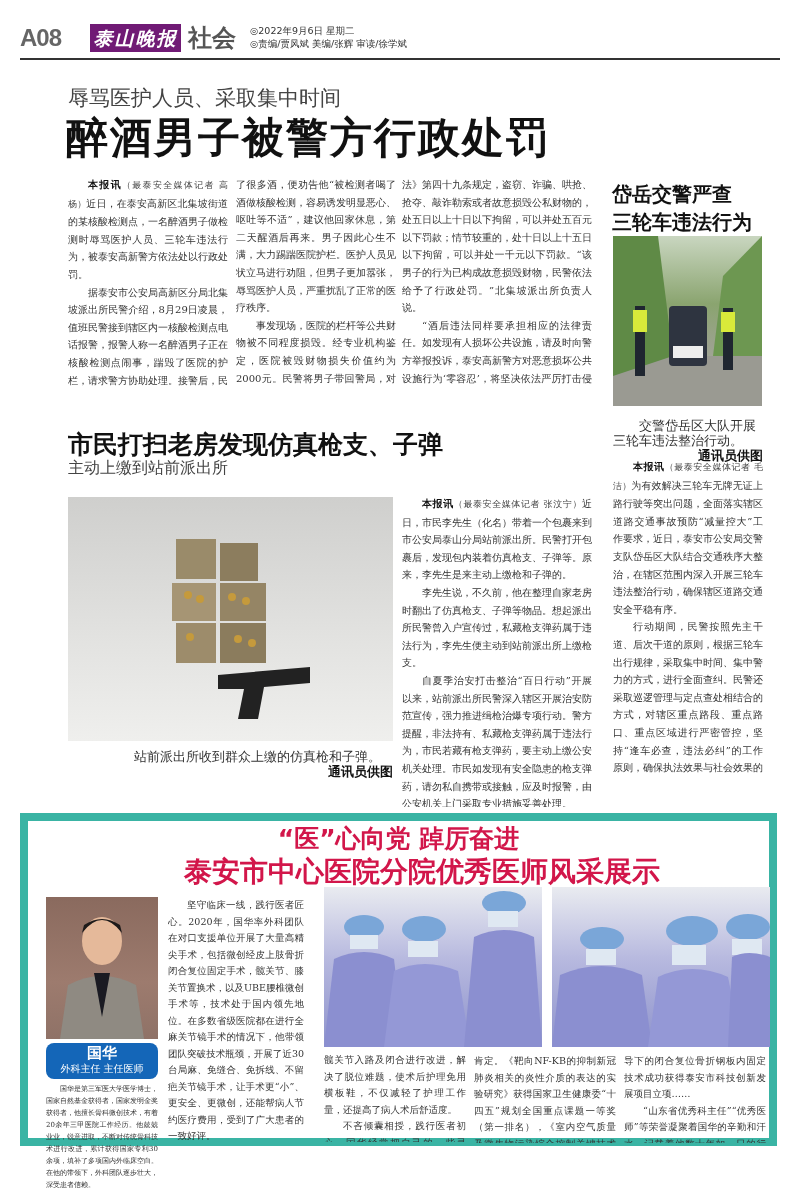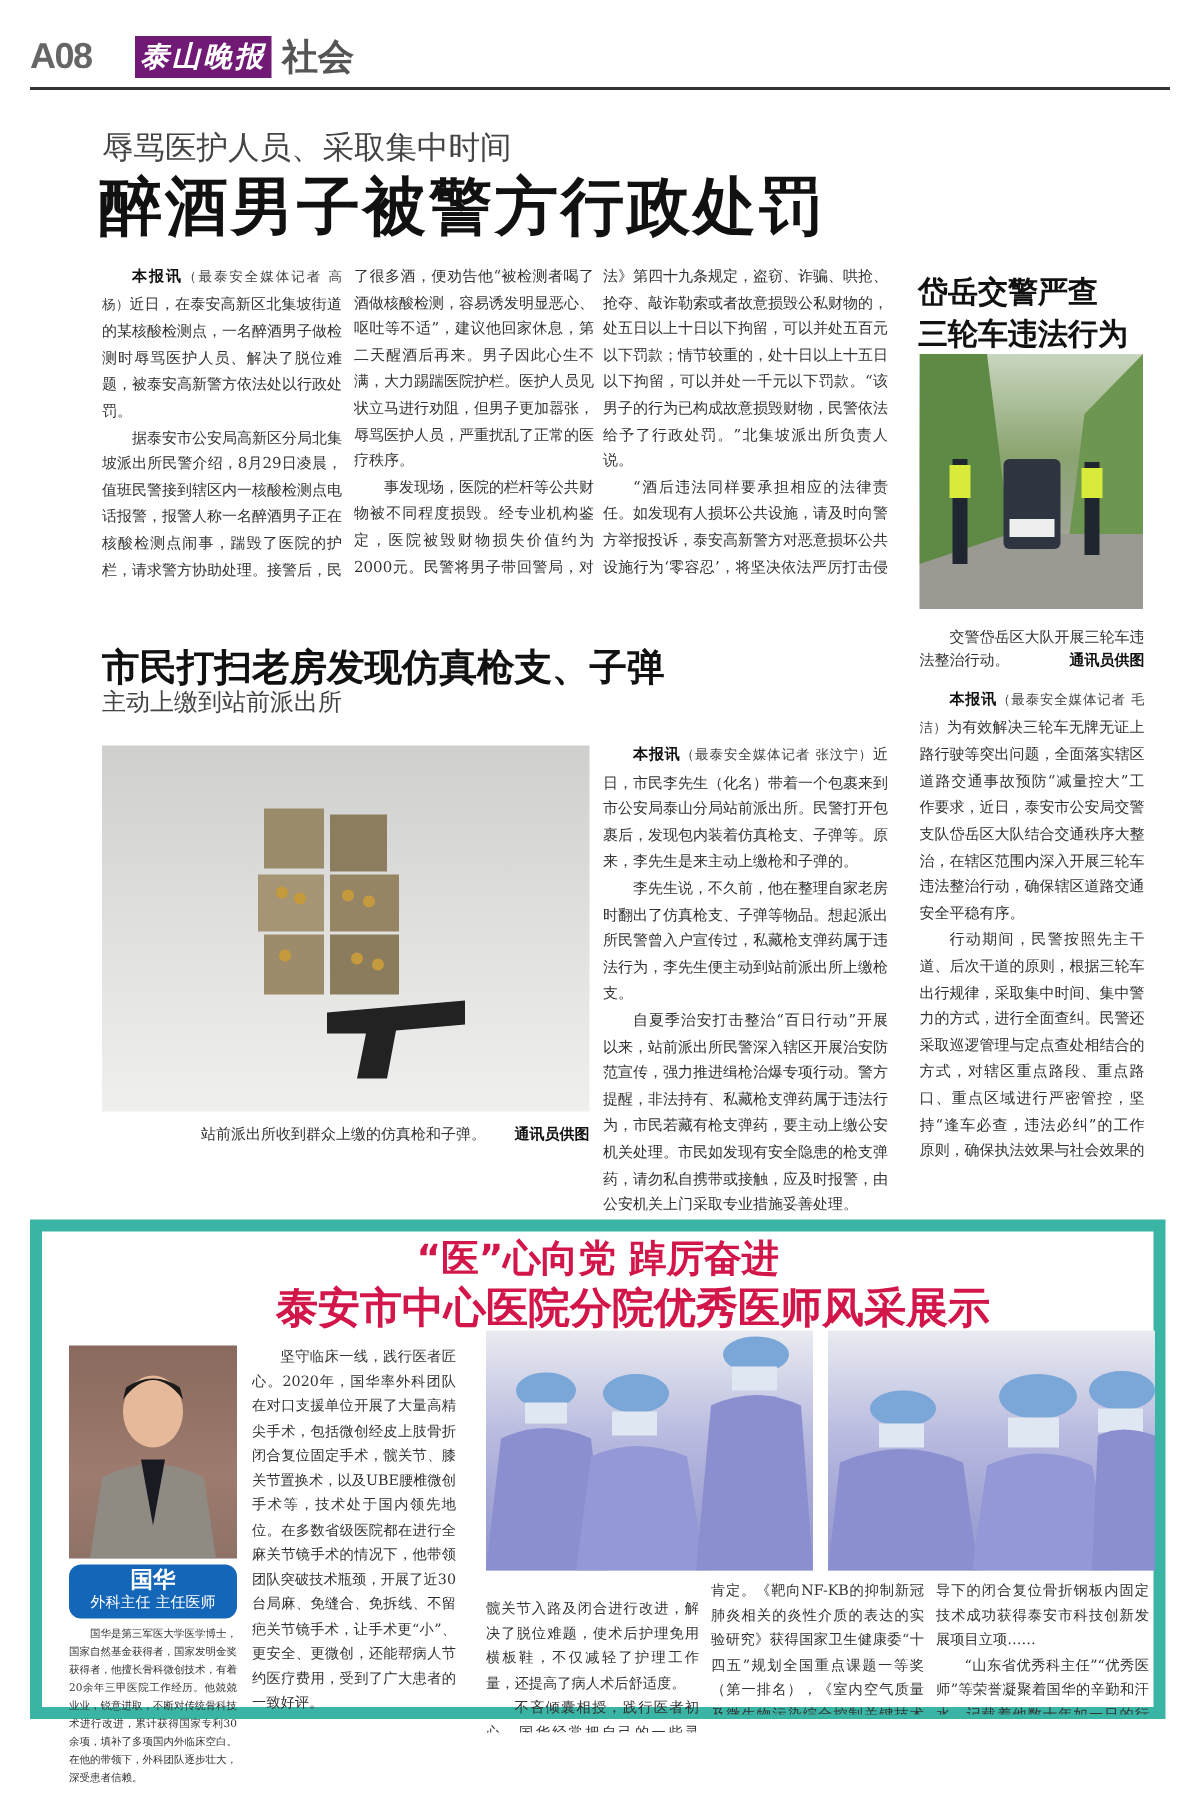--- a/index.html
+++ b/index.html
@@ -12,21 +12,21 @@
 .meta{left:230px;top:4px;font-size:9.5px;line-height:13px;color:#333}
 .rule{left:20px;top:58px;width:760px;height:2px;background:#333}
 .kicker{left:68px;top:84px;font-size:21px;color:#444;font-family:"DejaVu Sans",sans-serif}
 .h1{left:66px;top:110px;font-size:42px;font-weight:bold;color:#111;letter-spacing:2px}
 .col{font-size:10px;line-height:17.6px;color:#333;text-align:justify;text-indent:2em;font-family:"DejaVu Serif",serif}
 .col p{text-indent:2em}
 .col .lead{font-weight:bold;color:#111;font-family:"DejaVu Sans",sans-serif}
 .col .by{font-size:9px;color:#444}
 .side-h{left:612px;top:180px;font-size:20px;font-weight:bold;line-height:28px;color:#111}
 .photo{background:linear-gradient(180deg,#c9d6c0 0%,#8aa46f 40%,#9ca28f 65%,#b6b6ae 100%)}
-.cap{font-size:10px;line-height:15px;color:#333;font-family:"DejaVu Serif",serif}
+.cap{font-size:13px;line-height:15px;color:#333;font-family:"DejaVu Serif",serif}
 .credit{font-weight:bold;font-family:"DejaVu Sans",sans-serif;color:#111}
 .h2{left:68px;top:428px;font-size:25px;font-weight:bold;color:#111}
 .h2sub{left:68px;top:458px;font-size:16px;color:#444}
 .gunphoto{left:68px;top:497px;width:325px;height:244px;background:linear-gradient(180deg,#cfcfcd 0%,#e3e3e1 60%,#efefed 100%)}
 .box{left:20px;top:813px;width:757px;height:333px;border:8px solid #3ab4a4;background:#fff}
 .boxh1{left:0;top:0;width:741px;text-align:center;color:#d2164a;font-weight:bold;font-size:25px;line-height:32px;top:2px}
 .boxh2{left:0;top:34px;width:788px;text-align:center;color:#d2164a;font-weight:bold;font-size:28px;line-height:34px}
 .portrait{left:18px;top:76px;width:112px;height:142px;background:linear-gradient(180deg,#8a6a5e 0%,#9d7b6e 60%,#8f7267 100%)}
 .namecard{left:18px;top:222px;width:112px;height:36px;background:#1466b8;border-radius:8px;color:#fff;text-align:center}
 .namecard .nm{font-size:15px;font-weight:bold;line-height:18px;margin-top:1px}
@@ -37,28 +37,32 @@
 .surg{background:linear-gradient(180deg,#e9ebf0 0%,#b7b9df 45%,#8e93cc 100%)}
 svg{display:block}
 </style>
 </head>
 <body>
 
 <div class="abs masthead">
   <div class="abs pageno">A08</div>
   <div class="abs logo">泰山晚报</div>
   <div class="abs section">社会</div>
+  <div class="abs meta">
+    <div>◎2022年9月6日  星期二</div>
+    <div>◎责编/贾风斌  美编/张辉  审读/徐学斌</div>
+  </div>
 </div>
 <div class="abs rule"></div>
 
 <div class="abs kicker">辱骂医护人员、采取集中时间</div>
 <div class="abs h1">醉酒男子被警方行政处罚</div>
 
 <div class="abs col" style="left:68px;top:176px;width:160px;height:210px;overflow:hidden">
-  <p><span class="lead">本报讯</span><span class="by">（最泰安全媒体记者 高杨）</span><span>近日，在泰安高新区北集坡街道的某核酸检测点，一名醉酒男子做检测时辱骂医护人员、解决了脱位难题，被泰安高新警方依法处以行政处罚。</span></p>
+  <p><span class="lead">本报讯</span><span class="by">（最泰安全媒体记者 高杨）</span><span>近日，在泰安高新区北集坡街道的某核酸检测点，一名醉酒男子做检测时辱骂医护人员、三轮车违法行为，被泰安高新警方依法处以行政处罚。</span></p>
   <p>据泰安市公安局高新区分局北集坡派出所民警介绍，8月29日凌晨，值班民警接到辖区内一核酸检测点电话报警，报警人称一名醉酒男子正在核酸检测点闹事，踹毁了医院的护栏，请求警方协助处理。接警后，民警立即赶赴现场进行调查。</p>
 
 </div>
 <div class="abs col" style="left:236px;top:176px;width:160px;height:210px;overflow:hidden">
   <p style="text-indent:0">了很多酒，便劝告他“被检测者喝了酒做核酸检测，容易诱发明显恶心、呕吐等不适”，建议他回家休息，第二天醒酒后再来。男子因此心生不满，大力踢踹医院护栏。医护人员见状立马进行劝阻，但男子更加嚣张，辱骂医护人员，严重扰乱了正常的医疗秩序。</p>
   <p>事发现场，医院的栏杆等公共财物被不同程度损毁。经专业机构鉴定，医院被毁财物损失价值约为2000元。民警将男子带回警局，对事件经过进行进一步了解，并对他进行了批评教育。男子积极赔偿医院损失，已取得医院谅解。</p>
 
 </div>
 <div class="abs col" style="left:402px;top:176px;width:190px;height:210px;overflow:hidden">
   <p style="text-indent:0">法》第四十九条规定，盗窃、诈骗、哄抢、抢夺、敲诈勒索或者故意损毁公私财物的，处五日以上十日以下拘留，可以并处五百元以下罚款；情节较重的，处十日以上十五日以下拘留，可以并处一千元以下罚款。“该男子的行为已构成故意损毁财物，民警依法给予了行政处罚。”北集坡派出所负责人说。</p>
@@ -167,21 +171,21 @@
       <ellipse cx="140" cy="44" rx="26" ry="15" fill="#7aa6d8"></ellipse>
         <rect x="120" y="58" width="34" height="20" fill="#dfe8f2"></rect>
       <ellipse cx="196" cy="40" rx="22" ry="13" fill="#7aa6d8"></ellipse>
         <rect x="180" y="52" width="30" height="16" fill="#dfe8f2"></rect>
       <path d="M0 160 L8 88 Q50 70 90 88 L100 160Z" fill="#8b8fd0"></path>
       <path d="M96 160 L106 90 Q140 74 176 90 L190 160Z" fill="#9498d6"></path>
       <path d="M176 160 L180 70 Q196 62 218 70 L218 160Z" fill="#8b8fd0"></path>
     </svg>
   </div>
 
-  <div class="abs bcol" style="left:296px;top:244px;width:142px;height:90px;overflow:hidden">
+  <div class="abs bcol" style="left:296px;top:231px;width:142px;height:90px;overflow:hidden">
     <p style="text-indent:0">髋关节入路及闭合进行改进，解决了脱位难题，使术后护理免用横板鞋，不仅减轻了护理工作量，还提高了病人术后舒适度。</p>
     <p>不吝倾囊相授，践行医者初心。国华经常把自己的一些灵感、科研思路和宝贵资料无私地赠送给年轻医生，近年来，以国华为中心的外科团队科研项目屡获肯定。《靶向NF-KB的抑制新冠肺炎相关的炎性介质的表达的实验研究》获得国家卫生健康委“十四五”规划全国重点课题一等奖（第一排名），《室内空气质量及微生物污染综合控制关键技术研究及产业化》获得泰安市科学技术奖三等奖（第一排名），钢板瞄准器等获8项专利，红外线导航引导下的闭合复位骨折钢板内固定技术成功获得泰安市科技创新发展项目立项……</p>
   </div>
   <div class="abs bcol" style="left:446px;top:232px;width:142px;height:90px;overflow:hidden">
     <p style="text-indent:0">肯定。《靶向NF-KB的抑制新冠肺炎相关的炎性介质的表达的实验研究》获得国家卫生健康委“十四五”规划全国重点课题一等奖（第一排名），《室内空气质量及微生物污染综合控制关键技术研究及产业化》获得泰安市科学技术奖三等奖（第一排名），钢板瞄准器等获8项专利，红外线导航引</p>
   </div>
   <div class="abs bcol" style="left:596px;top:232px;width:142px;height:90px;overflow:hidden">
     <p style="text-indent:0">导下的闭合复位骨折钢板内固定技术成功获得泰安市科技创新发展项目立项……</p>
     <p>“山东省优秀科主任”“优秀医师”等荣誉凝聚着国华的辛勤和汗水，记载着他数十年如一日的行医足迹，他以淳厚的医德和精湛的艺术，为医者仁术作了典范注解。</p>
   </div>

